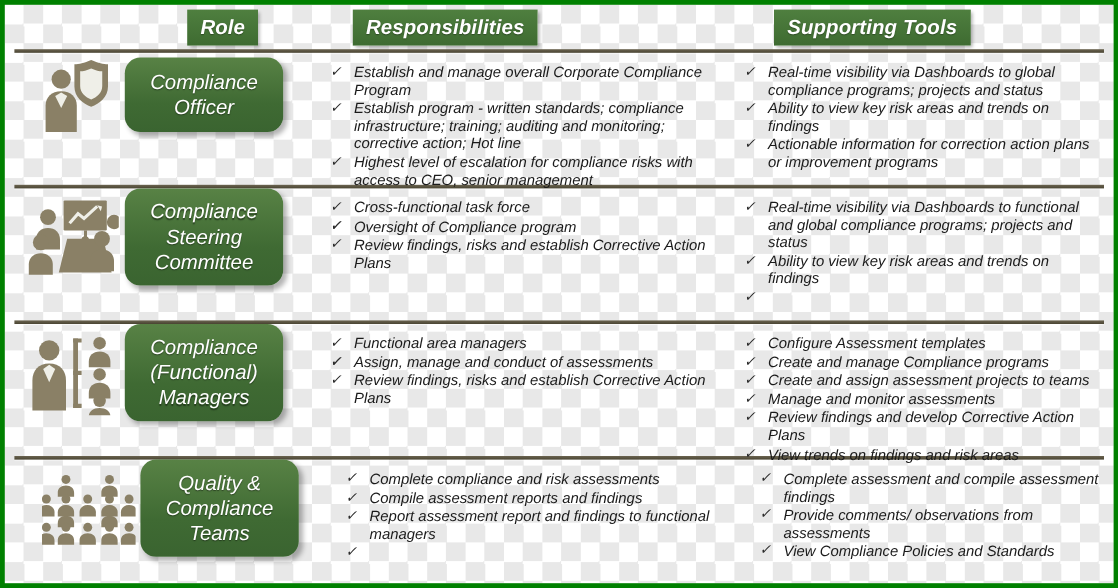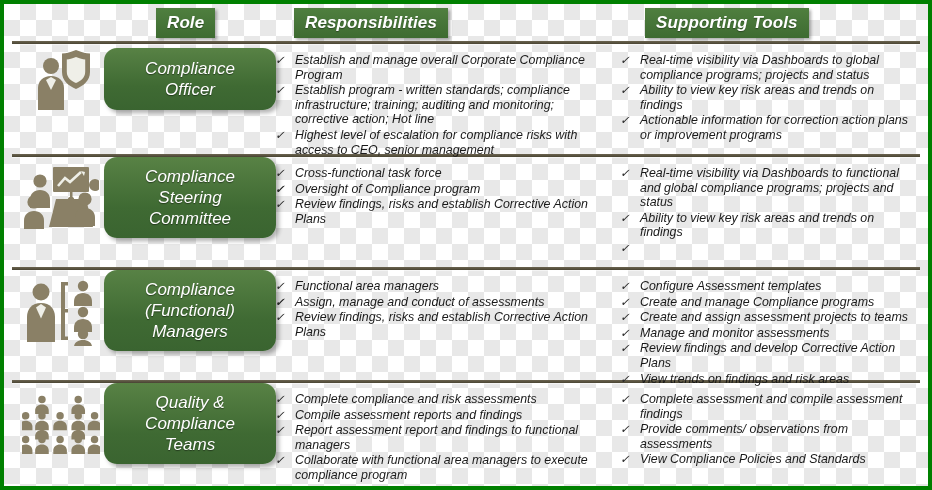--- a/index.html
+++ b/index.html
@@ -84,21 +84,21 @@
     width:78px;
     flex:0 0 78px;
     display:flex;
     align-items:center;
     justify-content:center;
   }
   .role-icon svg{display:block;}
 
   .role-pill{
     flex:0 0 auto;
-    width:172px;
+    width:132px;
     min-height:62px;
     box-sizing:border-box;
     margin-left:4px;
     padding:9px 6px;
     border-radius:13px;
     background:linear-gradient(#588245,#3f6a33 62%,#3a6430);
     color:#ffffff;
     font-size:17px;
     line-height:21px;
     text-align:center;
@@ -267,21 +267,21 @@
             <li><span class="tick">✓</span><span>Configure Assessment templates</span></li>
             <li><span class="tick">✓</span><span>Create and manage Compliance programs</span></li>
             <li><span class="tick">✓</span><span>Create and assign assessment projects to teams</span></li>
             <li><span class="tick">✓</span><span>Manage and monitor assessments</span></li>
             <li><span class="tick">✓</span><span>Review findings and develop Corrective Action Plans</span></li>
             <li><span class="tick">✓</span><span>View trends on findings and risk areas</span></li>
           </ul>
         </div>
       </div>
       <div class="row-sep"></div>
-      <div class="row" style="height: 105px;">
+      <div class="row" style="height: 105px; margin-left: 13px;">
         <div class="role-cell">
           <div class="role-icon">
             <svg xmlns="http://www.w3.org/2000/svg" width="86" height="70" viewBox="0 0 86 70" fill="#8a8066">
     <g id="teams-people">
                 <circle cx="22" cy="8" r="4.1"></circle>
                 <path d="M22 13.5c-4.6 0-7.5 2.8-7.5 6.7V24h15v-3.8c0-3.9-2.9-6.7-7.5-6.7z"></path>
                 <circle cx="62" cy="8" r="4.1"></circle>
                 <path d="M62 13.5c-4.6 0-7.5 2.8-7.5 6.7V24h15v-3.8c0-3.9-2.9-6.7-7.5-6.7z"></path>
                 <circle cx="4" cy="26" r="4.1"></circle>
                 <path d="M4 31.5c-4.6 0-7.5 2.8-7.5 6.7V42h15v-3.8c0-3.9-2.9-6.7-7.5-6.7z"></path>
@@ -316,21 +316,21 @@
               <span>Compliance</span>
               <span>Teams</span>
             </div>
           </div>
         </div>
         <div class="bullets col-resp">
           <ul class="checklist">
             <li><span class="tick">✓</span><span>Complete compliance and risk assessments</span></li>
             <li><span class="tick">✓</span><span>Compile assessment reports and findings</span></li>
             <li><span class="tick">✓</span><span>Report assessment report and findings to functional managers</span></li>
-            <li><span class="tick">✓</span><span>Collaborate with functional area managers to execute compliance program</span></li>
+            <li><span class="tick">✓</span></li>
           </ul>
         </div>
         <div class="bullets col-tools">
           <ul class="checklist">
             <li><span class="tick">✓</span><span>Complete assessment and compile assessment findings</span></li>
             <li><span class="tick">✓</span><span>Provide comments/ observations from assessments</span></li>
             <li><span class="tick">✓</span><span>View Compliance Policies and Standards</span></li>
           </ul>
         </div>
       </div>

